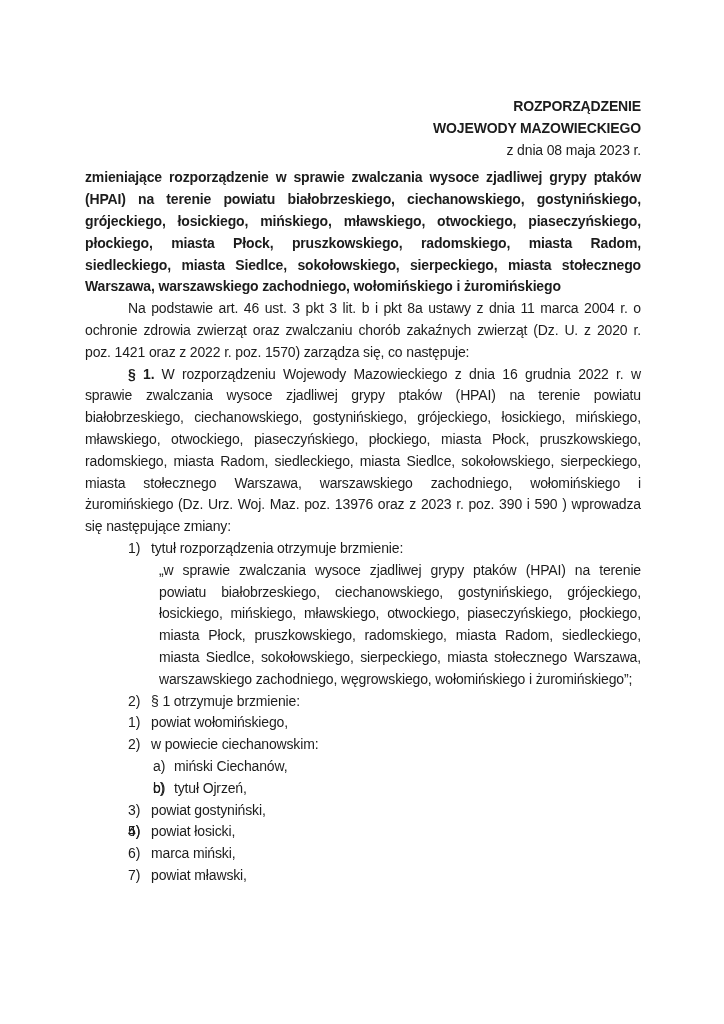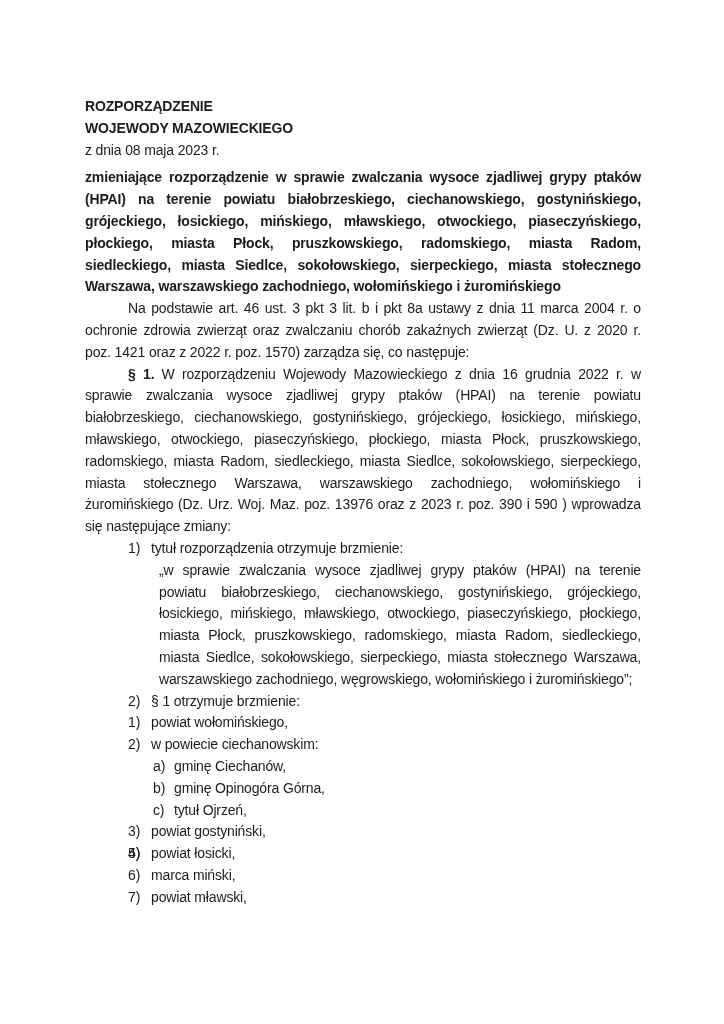--- a/index.html
+++ b/index.html
@@ -15,21 +15,21 @@
     background: #ffffff;
     padding: 96px 83px 0 85px;
     font-family: "Liberation Sans", sans-serif;
     font-size: 14px;
     line-height: 21.8px;
     letter-spacing: -0.15px;
     color: #1c1c1c;
     overflow: hidden;
   }
   .page p { margin: 0; }
-  .center  { text-align: left; }
+  .center  { text-align: right; }
   .bold    { font-weight: bold; }
   .justify { text-align: justify; margin-left: 8px; }
 
   .doc-header { margin-bottom: 6px; }
 
   .subject {
     font-weight: bold;
     margin: 0 0 10px 0;
   }
   .preamble {
@@ -90,25 +90,24 @@
     <div class="li">
       <span class="num">1)</span>
       <div>powiat wołomińskiego,</div>
     </div>
     <div class="li">
       <span class="num">2)</span>
       <div>w powiecie ciechanowskim:</div>
     </div>
     <div class="li sub">
       <span class="num">a)</span>
-      <div>gminę Ciechanów,</div>
+      <div>miński Ciechanów,</div>
     </div>
     <div class="li sub">
       <span class="num">b)</span>
-      <div>gminę  Opinogóra Górna,</div>
     </div>
     <div class="li sub">
       <span class="num">c)</span>
       <div>tytuł Ojrzeń,</div>
     </div>
     <div class="li">
       <span class="num">3)</span>
       <div>powiat gostyniński,</div>
     </div>
     <div class="li">

